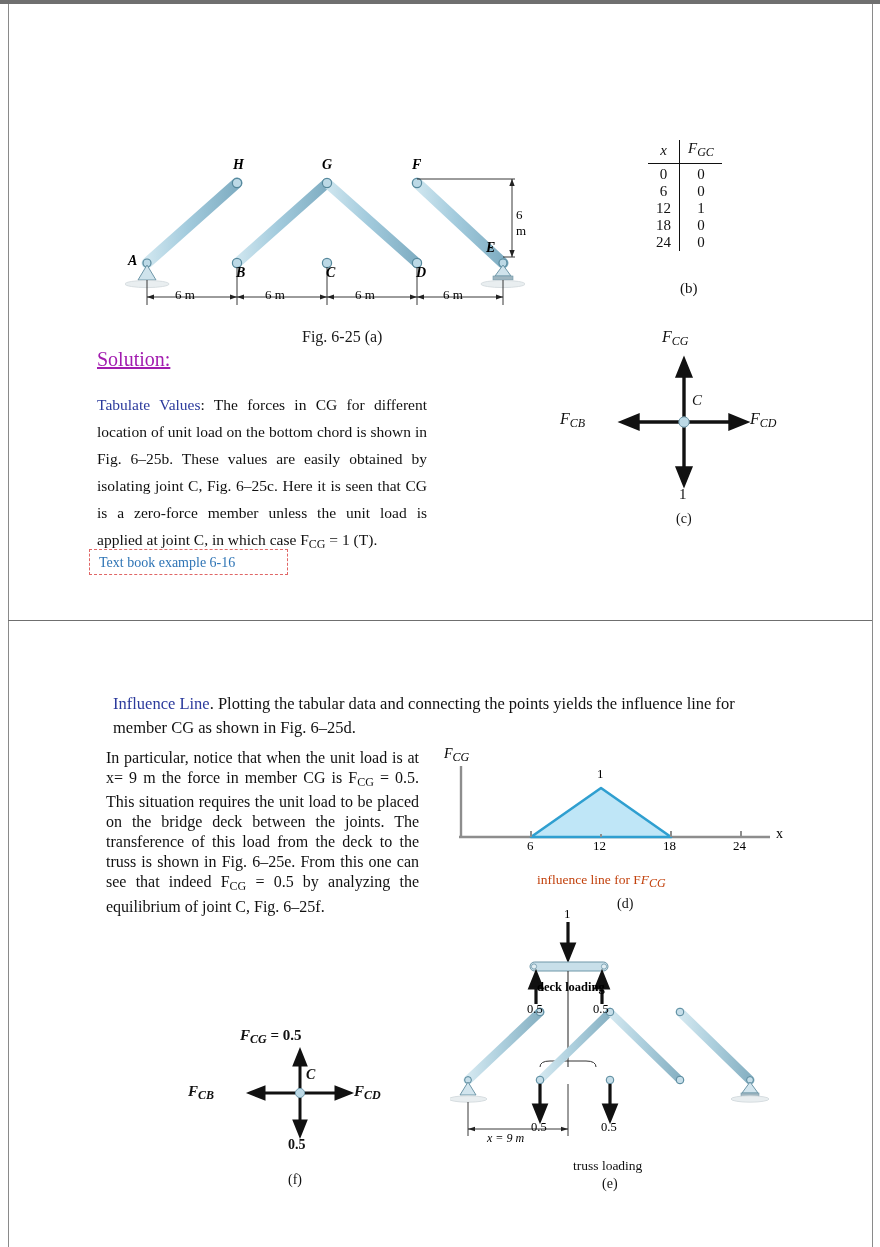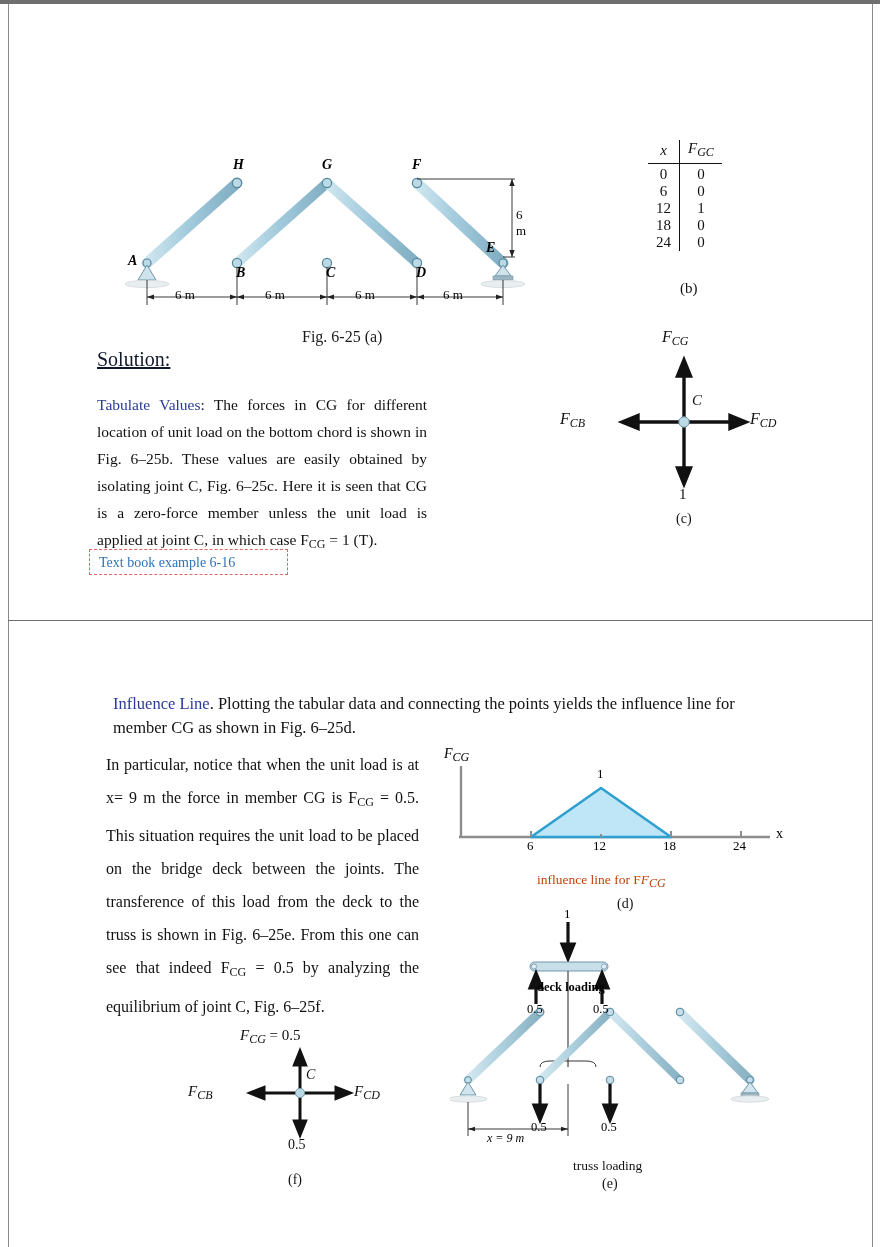--- a/index.html
+++ b/index.html
@@ -53,21 +53,21 @@
     position: absolute;
     left: 268px; top: 328px;
     font-size: 16px;
     color: #1a1a1a;
     margin-left: 34px;
   }
   .solution-head {
     position: absolute;
     left: 97px; top: 348px;
     font-size: 20px;
-    color: #0f172a;
+    color: #a21caf;
     text-decoration: underline;
     font-weight: 400;
   }
   .body-text-1 {
     position: absolute;
     left: 97px; top: 391px;
     width: 330px;
     font-size: 15.5px;
     line-height: 27px;
     text-align: justify;
@@ -140,21 +140,21 @@
     font-size: 16.5px;
     line-height: 24px;
     color: #111;
   }
   .il-head .blue { color: #2b3a9c; }
   .body-text-2 {
     position: absolute;
     left: 106px; top: 748px;
     width: 313px;
     font-size: 16px;
-    line-height: 33px;
+    line-height: 20px;
     text-align: justify;
     color: #111;
   }
 
   .cap-e1 {
     position: absolute; left: 573px; top: 1158px;
     font-size: 13.5px; color: #111;
   }
   .cap-e2 {
     position: absolute; left: 602px; top: 1176px;
@@ -465,21 +465,21 @@
     <div style="position:absolute;left:87px;top:68px;font-size:12.5px;font-weight:bold;">deck loading</div>
     <div style="position:absolute;left:77px;top:90px;font-size:12.5px;">0.5</div>
     <div style="position:absolute;left:143px;top:90px;font-size:12.5px;">0.5</div>
     <div style="position:absolute;left:81px;top:208px;font-size:12.5px;">0.5</div>
     <div style="position:absolute;left:151px;top:208px;font-size:12.5px;">0.5</div>
     <div class="it" style="position:absolute;left:37px;top:219px;font-size:12px;">x = 9 m</div>
   </div>
   <div class="cap-e1">truss loading</div>
   <div class="cap-e2">(e)</div>
 
-  <div class="fbd" style="left:238px; top:1045px;">
+  <div class="fbd" style="left:238px; top:1045px;font-weight:bold;">
     <svg width="140" height="110" viewBox="0 0 140 110">
       <g stroke="#111" stroke-width="3" fill="#111">
         <line x1="62" y1="48" x2="62" y2="16"></line>
         <polygon points="62,6 56.4,20 67.6,20"></polygon>
         <line x1="62" y1="48" x2="62" y2="80"></line>
         <polygon points="62,90 56.4,76 67.6,76"></polygon>
         <line x1="62" y1="48" x2="22" y2="48"></line>
         <polygon points="12,48 26,42.4 26,53.6"></polygon>
         <line x1="62" y1="48" x2="102" y2="48"></line>
         <polygon points="112,48 98,42.4 98,53.6"></polygon>

